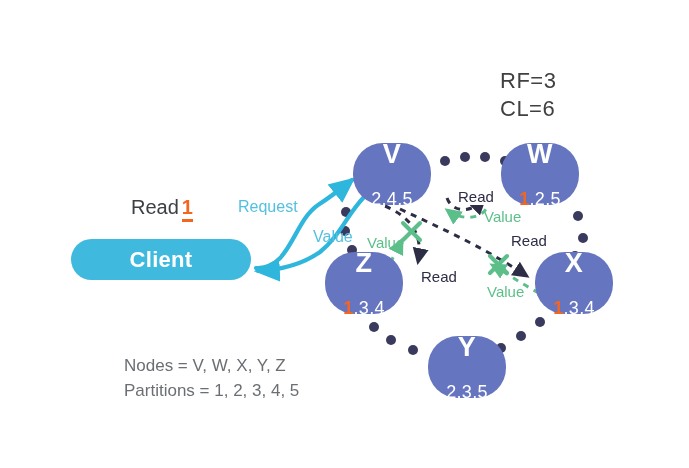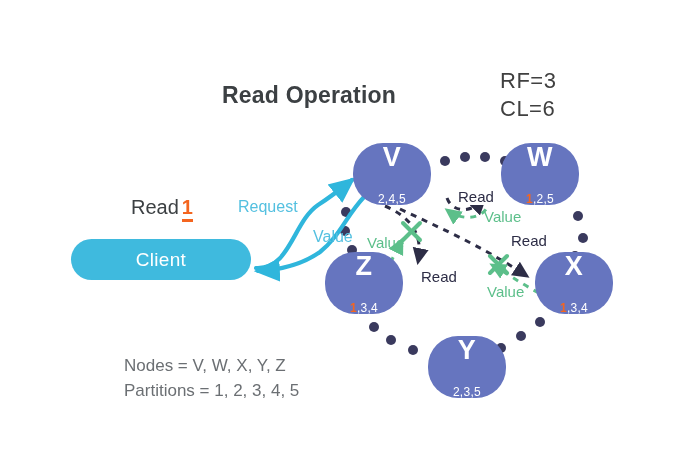--- a/index.html
+++ b/index.html
@@ -75,25 +75,26 @@
   
   .client {
     position: absolute;
     left: 71px;
     top: 239px;
     width: 180px;
     height: 41px;
     border-radius: 21px;
     background: #3fbade;
     color: #ffffff;
-    font-size: 19px;
+    font-size: 22px;
     display: flex;
     align-items: center;
     justify-content: center;
     letter-spacing: 0.3px;
+    font-weight: bold;
   }
 
   
   .node {
     position: absolute;
     background: #6675bf;
     border-radius: 30px;
     color: #ffffff;
     display: flex;
     flex-direction: column;
@@ -101,21 +102,21 @@
     justify-content: center;
     line-height: 1;
   }
   .node .nid {
     font-size: 27px;
     font-weight: bold;
     letter-spacing: 0.5px;
     margin-bottom: 2px;
   }
   .node .parts {
-    font-size: 12px;
+    font-size: 18px;
     letter-spacing: 0.3px;
     margin-top: 20px;
   }
   .node .parts .hot { color: #f4651f; font-weight: bold; }
 
   #node-v { left: 353px; top: 143px; width: 78px; height: 62px; }
   #node-w { left: 501px; top: 143px; width: 78px; height: 62px; }
   #node-x { left: 535px; top: 252px; width: 78px; height: 62px; }
   #node-y { left: 428px; top: 336px; width: 78px; height: 62px; }
   #node-z { left: 325px; top: 252px; width: 78px; height: 62px; }
@@ -210,21 +211,20 @@
 
     <path d="M539,293 C520,283 505,272 492,265" fill="none" stroke="#5cbf8a" stroke-width="3" stroke-dasharray="6 6" marker-end="url(#arw-green)"></path>
 
     <g stroke="#5cbf8a" stroke-width="4" stroke-linecap="round">
       <line x1="490" y1="256" x2="507" y2="273"></line>
       <line x1="507" y1="256" x2="490" y2="273"></line>
     </g>
 
   </svg>
 
-  <div class="title">Read Operation</div>
   <div class="meta rf">RF=3</div>
   <div class="meta cl">CL=6</div>
 
   <div class="read-label">
     <span>Read</span><span class="key">1</span>
   </div>
 
   <div class="client">
     <span>Client</span>
   </div>

